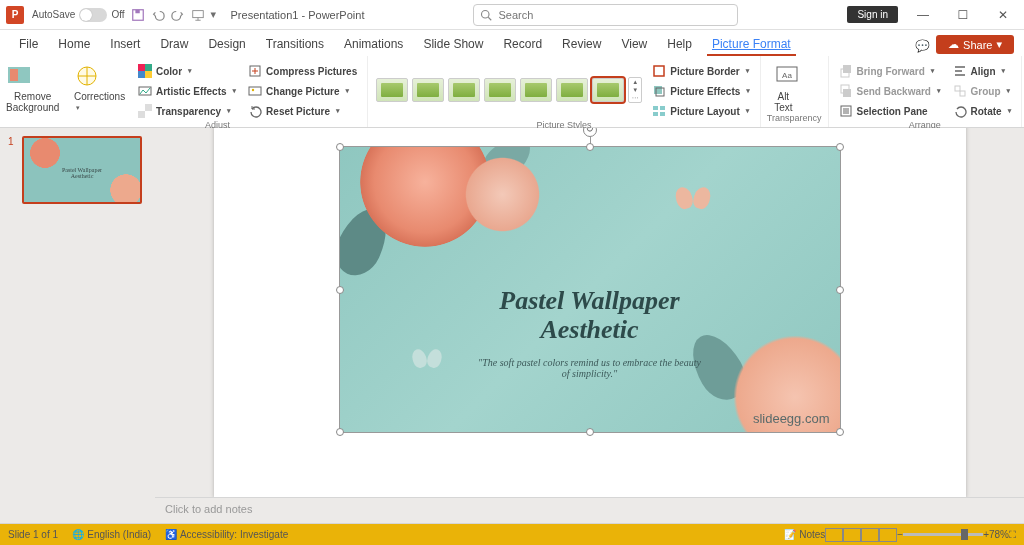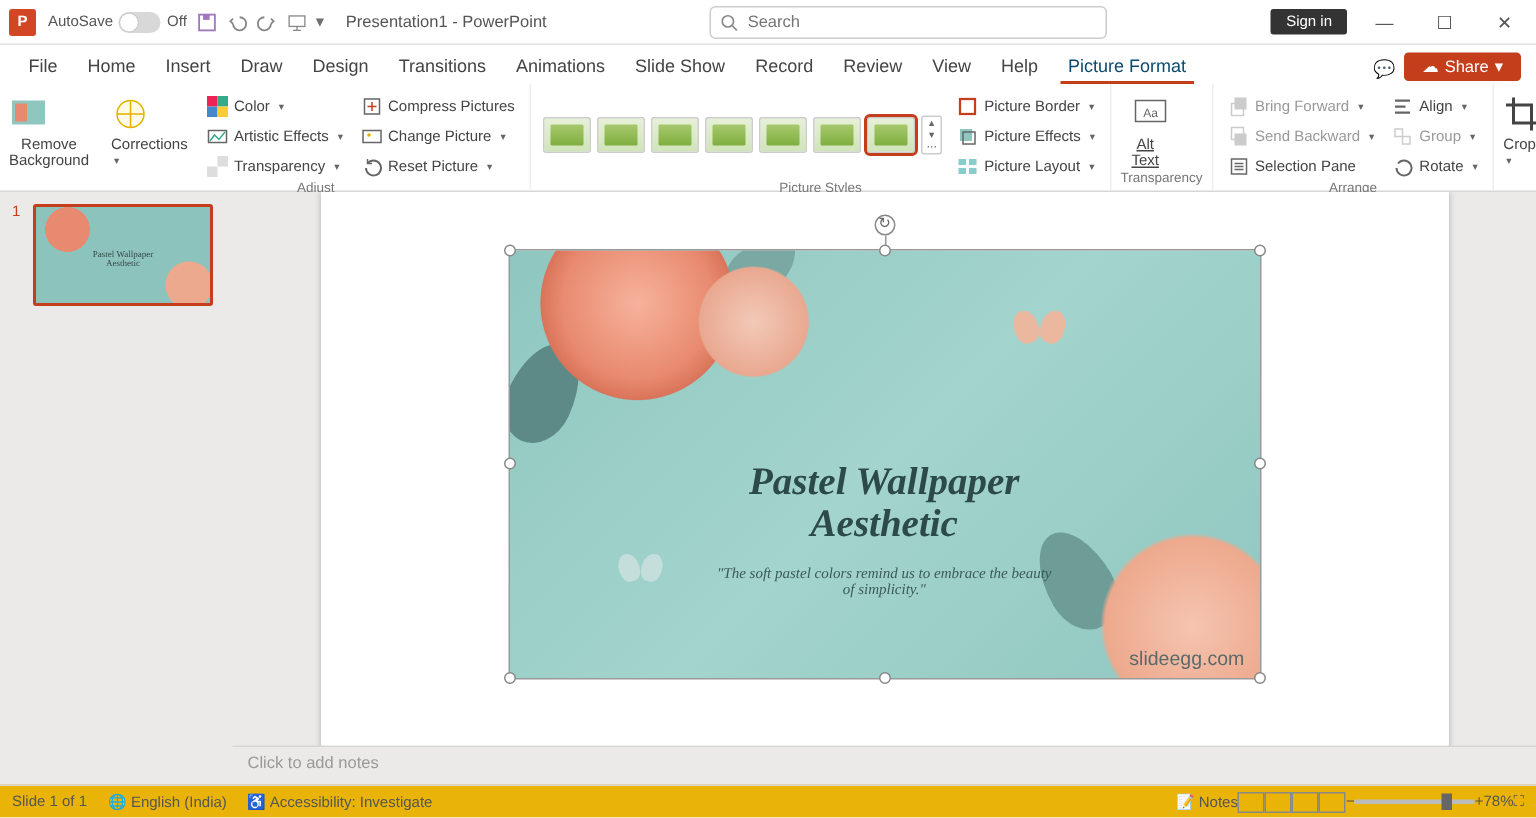--- a/index.html
+++ b/index.html
@@ -16,55 +16,55 @@
 .doctitle { font-size: 11px; color: #555; margin-right: auto; }
 .searchbox { width: 265px; height: 22px; border: 1px solid #ccc; border-radius: 4px; display: flex; align-items: center; padding: 0 6px; color: #777; gap: 6px; background: #fff; margin-right:auto; }
 .searchbox input { border: none; outline: none; font-size: 11px; flex: 1; background: transparent; }
 .tb-right { display: flex; align-items: center; gap: 10px; }
 .signin { background: #333; color: #fff; font-size: 10px; padding: 3px 10px; border-radius: 2px; }
 .winbtn { width: 30px; height: 20px; display: flex; align-items: center; justify-content: center; color: #555; font-size: 12px; }
 
 
 .tabsbar { height: 26px; background: #fff; display: flex; align-items: flex-end; padding: 0 10px; gap: 2px; }
 .tab { padding: 5px 9px; font-size: 12px; color: #444; position: relative; cursor: pointer; }
-.tab.active { color: #0c4a6e; }
+.tab.active { color: #3b82f6; text-decoration: underline; }
 .tab.active::after { content:""; position:absolute; left:4px; right:4px; bottom:0; height:2px; background:#c43e1c; }
 .tabsbar .spacer { flex:1; }
 .share-btn { background:#c43e1c; color:#fff; font-size:11px; padding:3px 12px; border-radius:3px; display:flex; align-items:center; gap:4px; margin-bottom:2px;}
 
 
 .ribbon { background:#fff; border-bottom:1px solid #d6d6d6; display:flex; height:72px; }
 .rgroup { display:flex; flex-direction:column; align-items:center; padding:3px 6px 2px; border-right:1px solid #eee; }
 .rgroup-body { display:flex; align-items:flex-start; gap:4px; flex:1; }
 .rgroup-label { font-size:9px; color:#777; margin-top:auto; padding-bottom:2px; }
 .bigbtn { display:flex; flex-direction:column; align-items:flex-start; width:56px; font-size:10px; color:#444; gap:2px; padding-top:4px; text-align:center; line-height:1.1; }
 .bigbtn .bi { width:26px; height:26px; display:block; }
 .smallrow { display:flex; flex-direction:column; gap:2px; padding-top:3px; }
-.smallbtn { display:flex; align-items:center; gap:4px; font-size:10px; color:#444; height:18px; padding:0 4px; white-space:nowrap; }
+.smallbtn { display:flex; align-items:center; gap:4px; font-size:10px; color:#444; height:18px; padding:0 4px; white-space:nowrap;font-weight:bold; }
 .smallbtn.muted { color:#999; }
 .smallbtn .si { width:14px; height:14px; flex:none; }
 .dd { font-size:7px; color:#666; margin-left:2px; }
 
 .styles-gallery { display:flex; align-items:center; gap:4px; padding:4px 2px; }
 .style-thumb { width:32px; height:24px; border:1px solid #ccc; border-radius:2px; background:linear-gradient(#e6f0d8,#d0e4b8); position:relative; overflow:hidden; }
 .style-thumb.sel { outline:2px solid #c43e1c; }
 .style-thumb::after{ content:""; position:absolute; inset:4px; background:linear-gradient(#a7c96d,#7fae3f); border-radius:1px; }
 .gallery-scroll { width:14px; display:flex; flex-direction:column; border:1px solid #ccc; border-radius:2px; }
 .gallery-scroll span{ height:8px; font-size:7px; text-align:center; color:#666; }
 
 
 .workspace { flex:1; display:flex; min-height:0; background:#eceae8; }
 .thumbcol { width:155px; background:#eceae8; padding:8px 8px; }
 .thumb-wrap { display:flex; gap:4px; }
 .thumb-num { font-size:10px; color:#c43e1c; width:10px; }
 .thumb { width:120px; height:68px; background:#8cc3bd; border:2px solid #c43e1c; border-radius:2px; position:relative; overflow:hidden; }
 .thumb-title { position:absolute; left:50%; top:55%; transform:translate(-50%,-50%); font-size:6px; color:#3a4a4a; text-align:center; font-family:Georgia,serif; }
 
 .editorcol { flex:1; display:flex; flex-direction:column; min-width:0; }
-.canvas-area { flex:1; display:flex; align-items:center; justify-content:center; padding:18px 20px 0; overflow:hidden; position:relative; }
+.canvas-area { flex:1; display:flex; align-items:flex-end; justify-content:center; padding:18px 20px 0; overflow:hidden; position:relative; }
 .slide { width:752px; height:390px; background:#fff; box-shadow:0 1px 4px rgba(0,0,0,.25); position:relative; display:flex; align-items:center; justify-content:center; }
 
 .picture-sel { position:absolute; left:126px; top:40px; width:500px; height:285px; }
 .picture { position:absolute; inset:0; background:linear-gradient(135deg,#8fc7c0 0%, #a3d4cd 50%, #8fc7c0 100%); overflow:hidden; border-radius:2px; }
 .pic-title { position:absolute; width:100%; top:140px; text-align:center; font-family:Georgia,'Times New Roman',serif; font-weight:600; color:#2d4a4a; font-size:26px; line-height:1.1; font-style:italic; }
 .pic-sub { position:absolute; width:100%; top:210px; text-align:center; font-family:Georgia,serif; font-style:italic; color:#3d5a5a; font-size:10px; }
 .watermark { position:absolute; right:10px; bottom:6px; color:#5a6a6a; font-size:13px; font-family:Arial; }
 
 .flower { position:absolute; border-radius:50%; }
 .f1 { width:130px; height:130px; left:20px; top:-30px; background:radial-gradient(circle at 50% 50%, #f7b29c 0%, #e88a6f 55%, #d9745a 70%, transparent 71%); }
@@ -325,21 +325,21 @@
 
   <div class="rgroup">
     <div class="rgroup-body">
       <div class="bigbtn" style="width:40px;">
         <span class="bi">
             <svg viewBox="0 0 26 26">
               <rect x="3" y="4" width="20" height="14" fill="none" stroke="#666"></rect>
               <text x="13" y="15" font-size="8" text-anchor="middle" fill="#666">Aa</text>
             </svg>
           </span>
-        <span style="white-space:pre-line;text-decoration:underline;">Alt
+        <span style="white-space:pre-line;">Alt
 Text</span>
       </div>
     </div>
     <span class="rgroup-label">Transparency</span>
   </div>
 
   <div class="rgroup">
     <div class="rgroup-body">
       <div class="smallrow">
         <div class="smallbtn muted">

